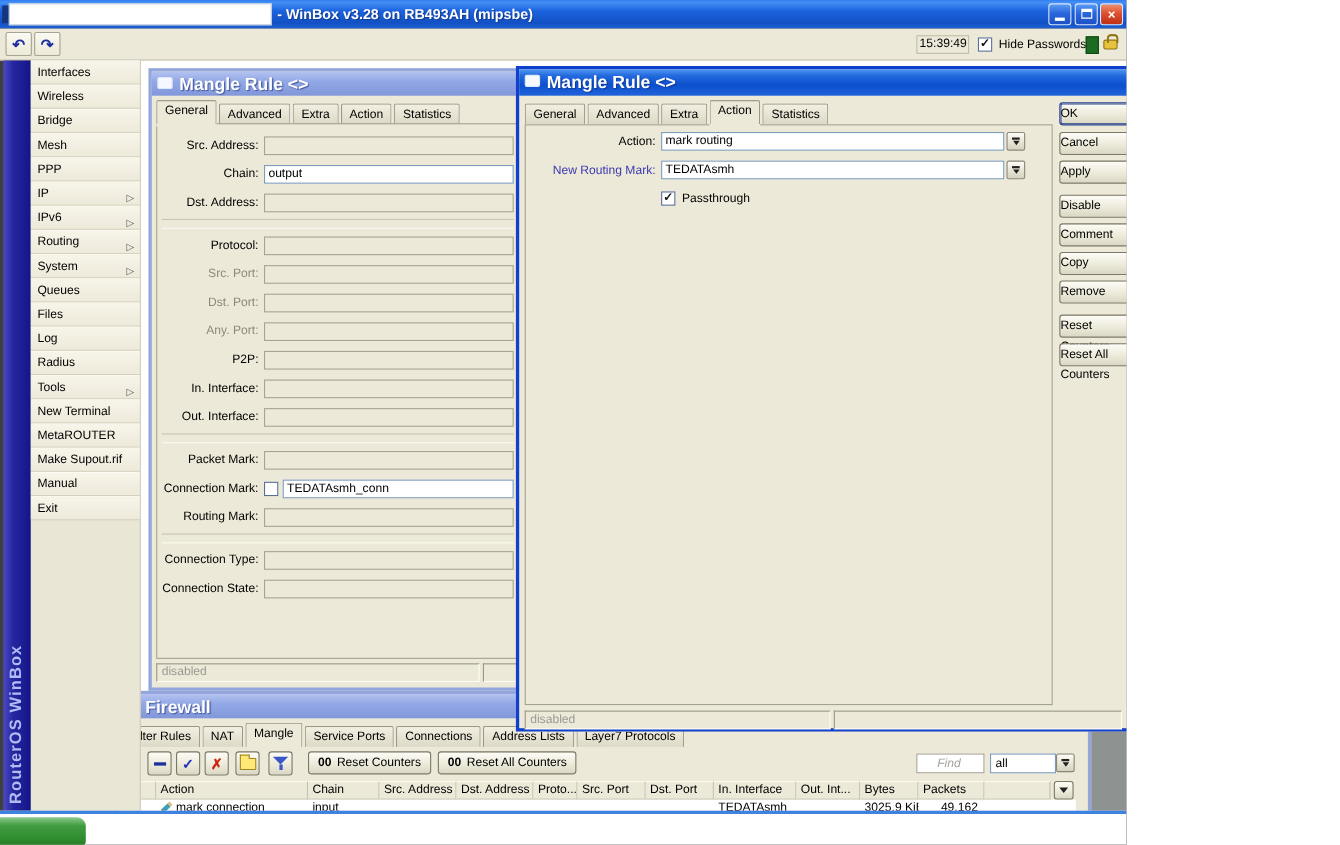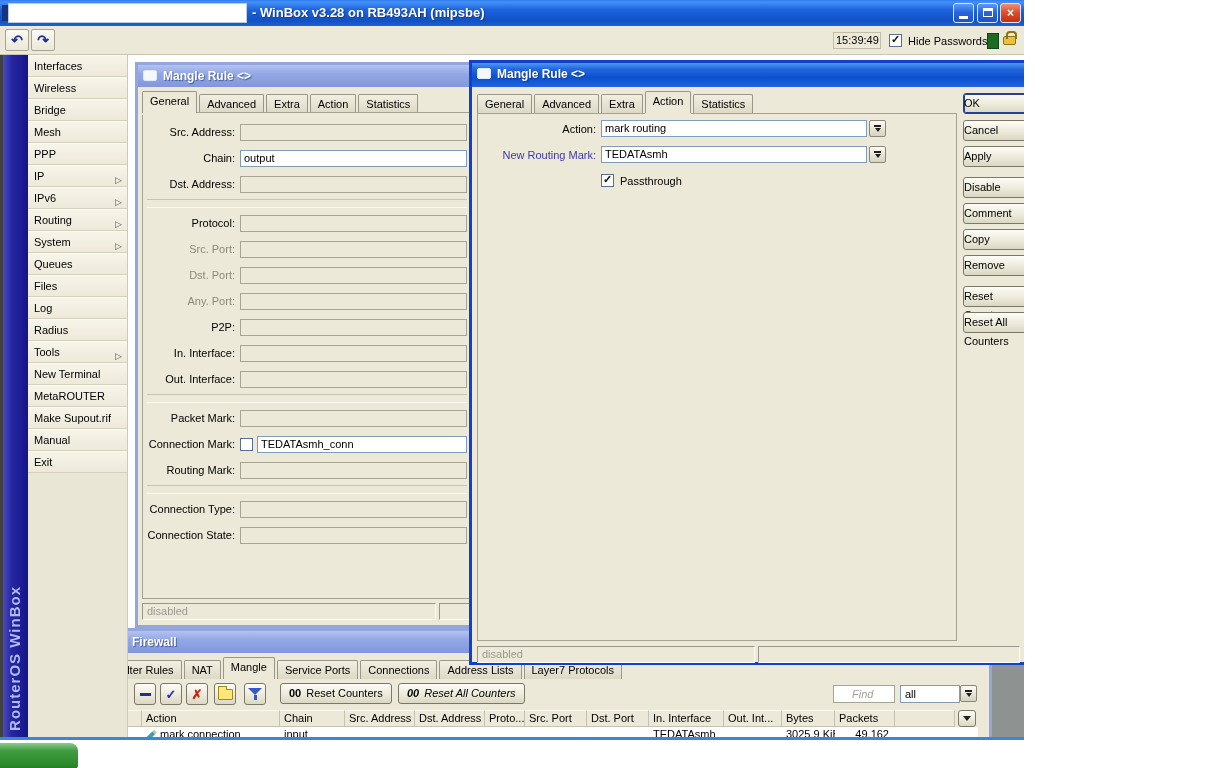--- a/index.html
+++ b/index.html
@@ -44,21 +44,21 @@
   .graypatch { position:absolute; left:992px; top:663px; width:32px; height:76px; background:#8e9290; z-index:6; }
 
   .sidebar { position:absolute; left:28px; top:55px; width:100px; height:682px; background:#eae6d5;
     border-right:1px solid #cfcab6; z-index:5; }
   .side-item { height:22px; line-height:21px; padding-left:6px; position:relative;
     background:linear-gradient(180deg,#f7f4e9,#edeadb); border-top:1px solid #fcfaf2; border-bottom:1px solid #d6d1bd; }
   .side-item .sub { position:absolute; right:5px; top:4px; font-size:9px; color:#555; }
 
   
   .win { position:absolute; background:#ece9d8; }
-  .w-title { position:absolute; left:0; top:0; right:0; height:22px; color:#fff; font-weight:bold; font-size:12px; }
+  .w-title { position:absolute; left:0; top:0; right:0; height:22px; color:#fff; font-weight:bold; font-size:16px; }
   .w-title .wicon { position:absolute; left:5px; top:5px; width:14px; height:11px; background:#f6f8ff;
     border:1px solid #dfe7fb; border-radius:2px; }
   .w-title .wtext { position:absolute; left:25px; top:4px; text-shadow:1px 1px 1px rgba(20,40,110,.6); white-space:nowrap; }
   .t-active { background:linear-gradient(180deg,#4f97f2 0%,#2268dd 25%,#0c50cf 60%,#2063da 100%); }
   .t-inactive { background:linear-gradient(180deg,#b4c2ef 0%,#92a8e6 40%,#8197da 100%); }
 
   .tabs { position:absolute; display:flex; align-items:flex-end; }
   .tab { height:19px; line-height:18px; padding:0 7px; background:linear-gradient(180deg,#f2efe2,#ddd9c6);
     border:1px solid #9a968a; border-bottom:none; border-radius:2px 2px 0 0; margin-right:2px; white-space:nowrap; }
   .tab.sel { height:22px; background:#ece9d8; position:relative; z-index:3; box-shadow:0 2px 0 #ece9d8; }
@@ -92,21 +92,21 @@
   #dlg1 .statusbar.s2 { left:301px; top:538px; width:33px; }
 
   
   #dlg2 { left:469px; top:60px; width:575px; height:605px; border:3px solid #1040cc; z-index:20; }
   #dlg2 .w-title { height:24px; }
   #dlg2 .tabs { left:5px; top:28px; }
   #dlg2 .panel { left:5px; top:50px; width:480px; height:528px; }
   .arow { position:absolute; display:flex; align-items:center; height:17px; }
   .arow .albl { width:118px; text-align:right; margin-right:5px; white-space:nowrap; }
   .albl.blue { color:#3b39b0; }
-  .arow .fld { width:266px; }
+  .arow .fld { width:312px; }
   .arow .dropbtn { margin-left:2px; }
   #dlg2 .sidebtns { position:absolute; left:491px; top:0; width:80px; }
   .d2btn { position:absolute; left:0; width:75px; height:21px; line-height:19px; }
   .d2btn.default { border:1px solid #27408c; box-shadow:0 0 0 1px #27408c inset; }
   #dlg2 .statusbar.s1 { left:5px; top:583px; width:278px; }
   #dlg2 .statusbar.s2 { left:286px; top:583px; width:262px; }
 
   
   #fw { left:104px; top:628px; width:888px; height:132px; border:3px solid #93a7de; z-index:4; }
   #fw .tabs { left:3px; top:26px; }
@@ -199,21 +199,21 @@
       <div class="ic-btn btn" style="left:107px;">
           <span class="ic-folder"></span>
         </div>
       <div class="ic-btn btn" style="left:137px;">
         <span class="ic-funnel">
             <span class="cone" style="display:block;"></span>
             <span class="stem" style="display:block;"></span>
           </span>
       </div>
       <div class="cnt-btn btn" style="left:173px;"><b>00</b><span>Reset Counters</span></div>
-      <div class="cnt-btn btn" style="left:291px;font-style:italic;"><b>00</b><span>Reset All Counters</span></div>
+      <div class="cnt-btn btn" style="left:291px;"><b>00</b><span>Reset All Counters</span></div>
       <div class="find-box">Find</div>
       <div class="all-box">all</div>
       <div class="dropbtn all-drop">
           <span class="dd-ic">
             <span class="bar" style="display:block;"></span>
             <span class="tri" style="display:block;"></span>
           </span>
         </div>
     </div>
     <div class="rowsel"></div>

